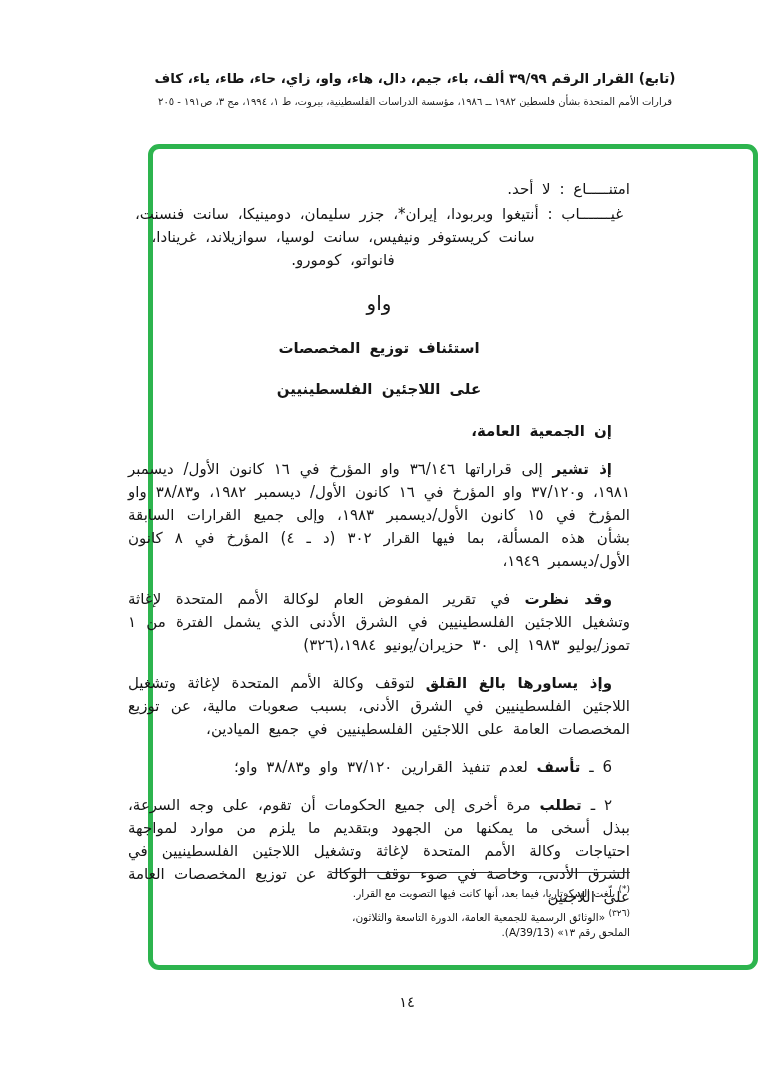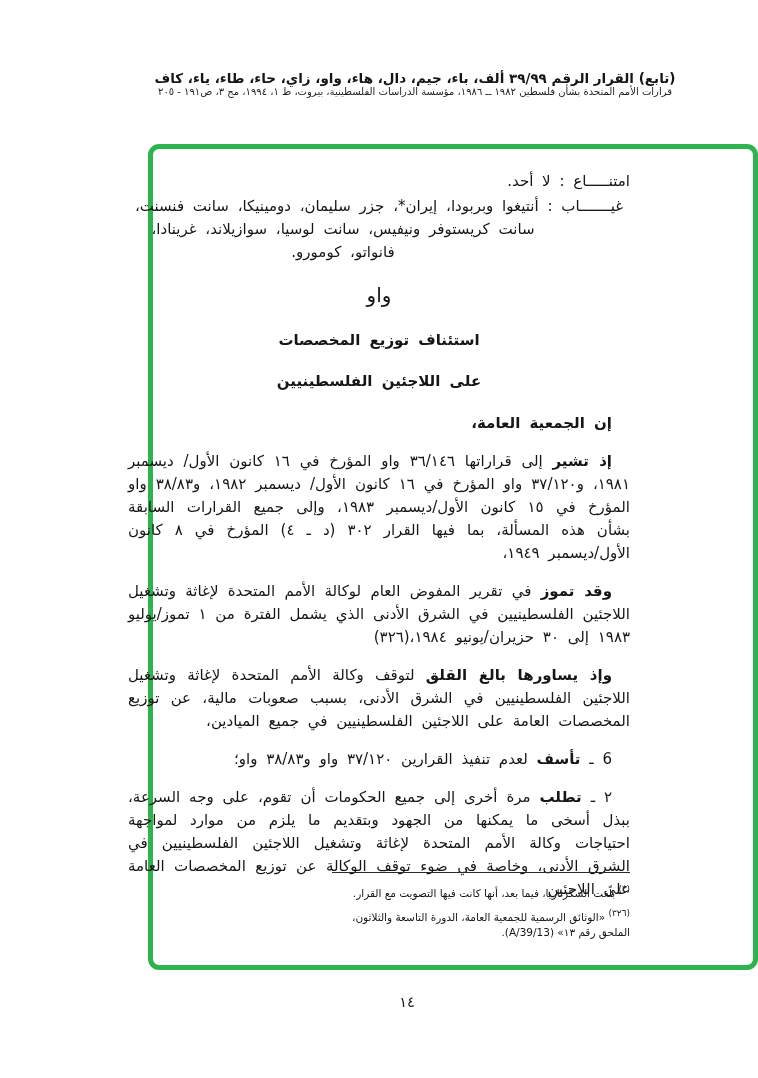--- a/index.html
+++ b/index.html
@@ -13,36 +13,36 @@
   .page {
     position: relative;
     width: 686px; height: 1078px;
     direction: rtl;
     text-decoration: underline;
   }
 
   
   .header { position: absolute; top: 70px; right: 40px; left: 40px; text-align: center; }
   .header-title { font-size: 13.5px; font-weight: bold; letter-spacing: .2px; }
-  .header-source { font-size: 10px; color: #1d1d1d; }
+  .header-source { margin-top: 10px; font-size: 10px; color: #1d1d1d; }
 
   
   .frame {
     position: absolute;
     top: 144px; left: 76px;
     width: 610px; height: 826px;
     border: 5px solid #2db44e;
     border-radius: 11px;
     box-sizing: border-box;
   }
 
   
   .content {
     position: absolute;
-    top: 170px; right: 128px;
+    top: 178px; right: 128px;
     width: 502px;
     font-size: 15px;
     line-height: 23px;
     word-spacing: 4px;
     text-align: justify;
   }
   .vote-line { text-align: right; margin: 0 0 2px 0; }
   .vote-absent {
     margin: 0;
     text-align: center;
@@ -106,21 +106,21 @@
     <p class="section-title">على اللاجئين الفلسطينيين</p>
 
     <p class="intro">إن الجمعية العامة،</p>
 
     <p class="para">
       <b>إذ تشير</b>
       <span>إلى قراراتها ٣٦/١٤٦ واو المؤرخ في ١٦ كانون الأول/ ديسمبر ١٩٨١، و٣٧/١٢٠ واو المؤرخ في ١٦ كانون الأول/ ديسمبر ١٩٨٢، و٣٨/٨٣ واو المؤرخ في ١٥ كانون الأول/ديسمبر ١٩٨٣، وإلى جميع القرارات السابقة بشأن هذه المسألة، بما فيها القرار ٣٠٢ (د ـ ٤) المؤرخ في ٨ كانون الأول/ديسمبر ١٩٤٩،</span>
     </p>
 
     <p class="para">
-      <b>وقد تموز</b>
+      <b>وقد نظرت</b>
       <span>في تقرير المفوض العام لوكالة الأمم المتحدة لإغاثة وتشغيل اللاجئين الفلسطينيين في الشرق الأدنى الذي يشمل الفترة من ١ تموز/يوليو ١٩٨٣ إلى ٣٠ حزيران/يونيو ١٩٨٤،(٣٢٦)</span>
     </p>
 
     <p class="para">
       <b>وإذ يساورها بالغ القلق</b>
       <span>لتوقف وكالة الأمم المتحدة لإغاثة وتشغيل اللاجئين الفلسطينيين في الشرق الأدنى، بسبب صعوبات مالية، عن توزيع المخصصات العامة على اللاجئين الفلسطينيين في جميع الميادين،</span>
     </p>
 
     <p class="item">
       <span>6 ـ</span>

